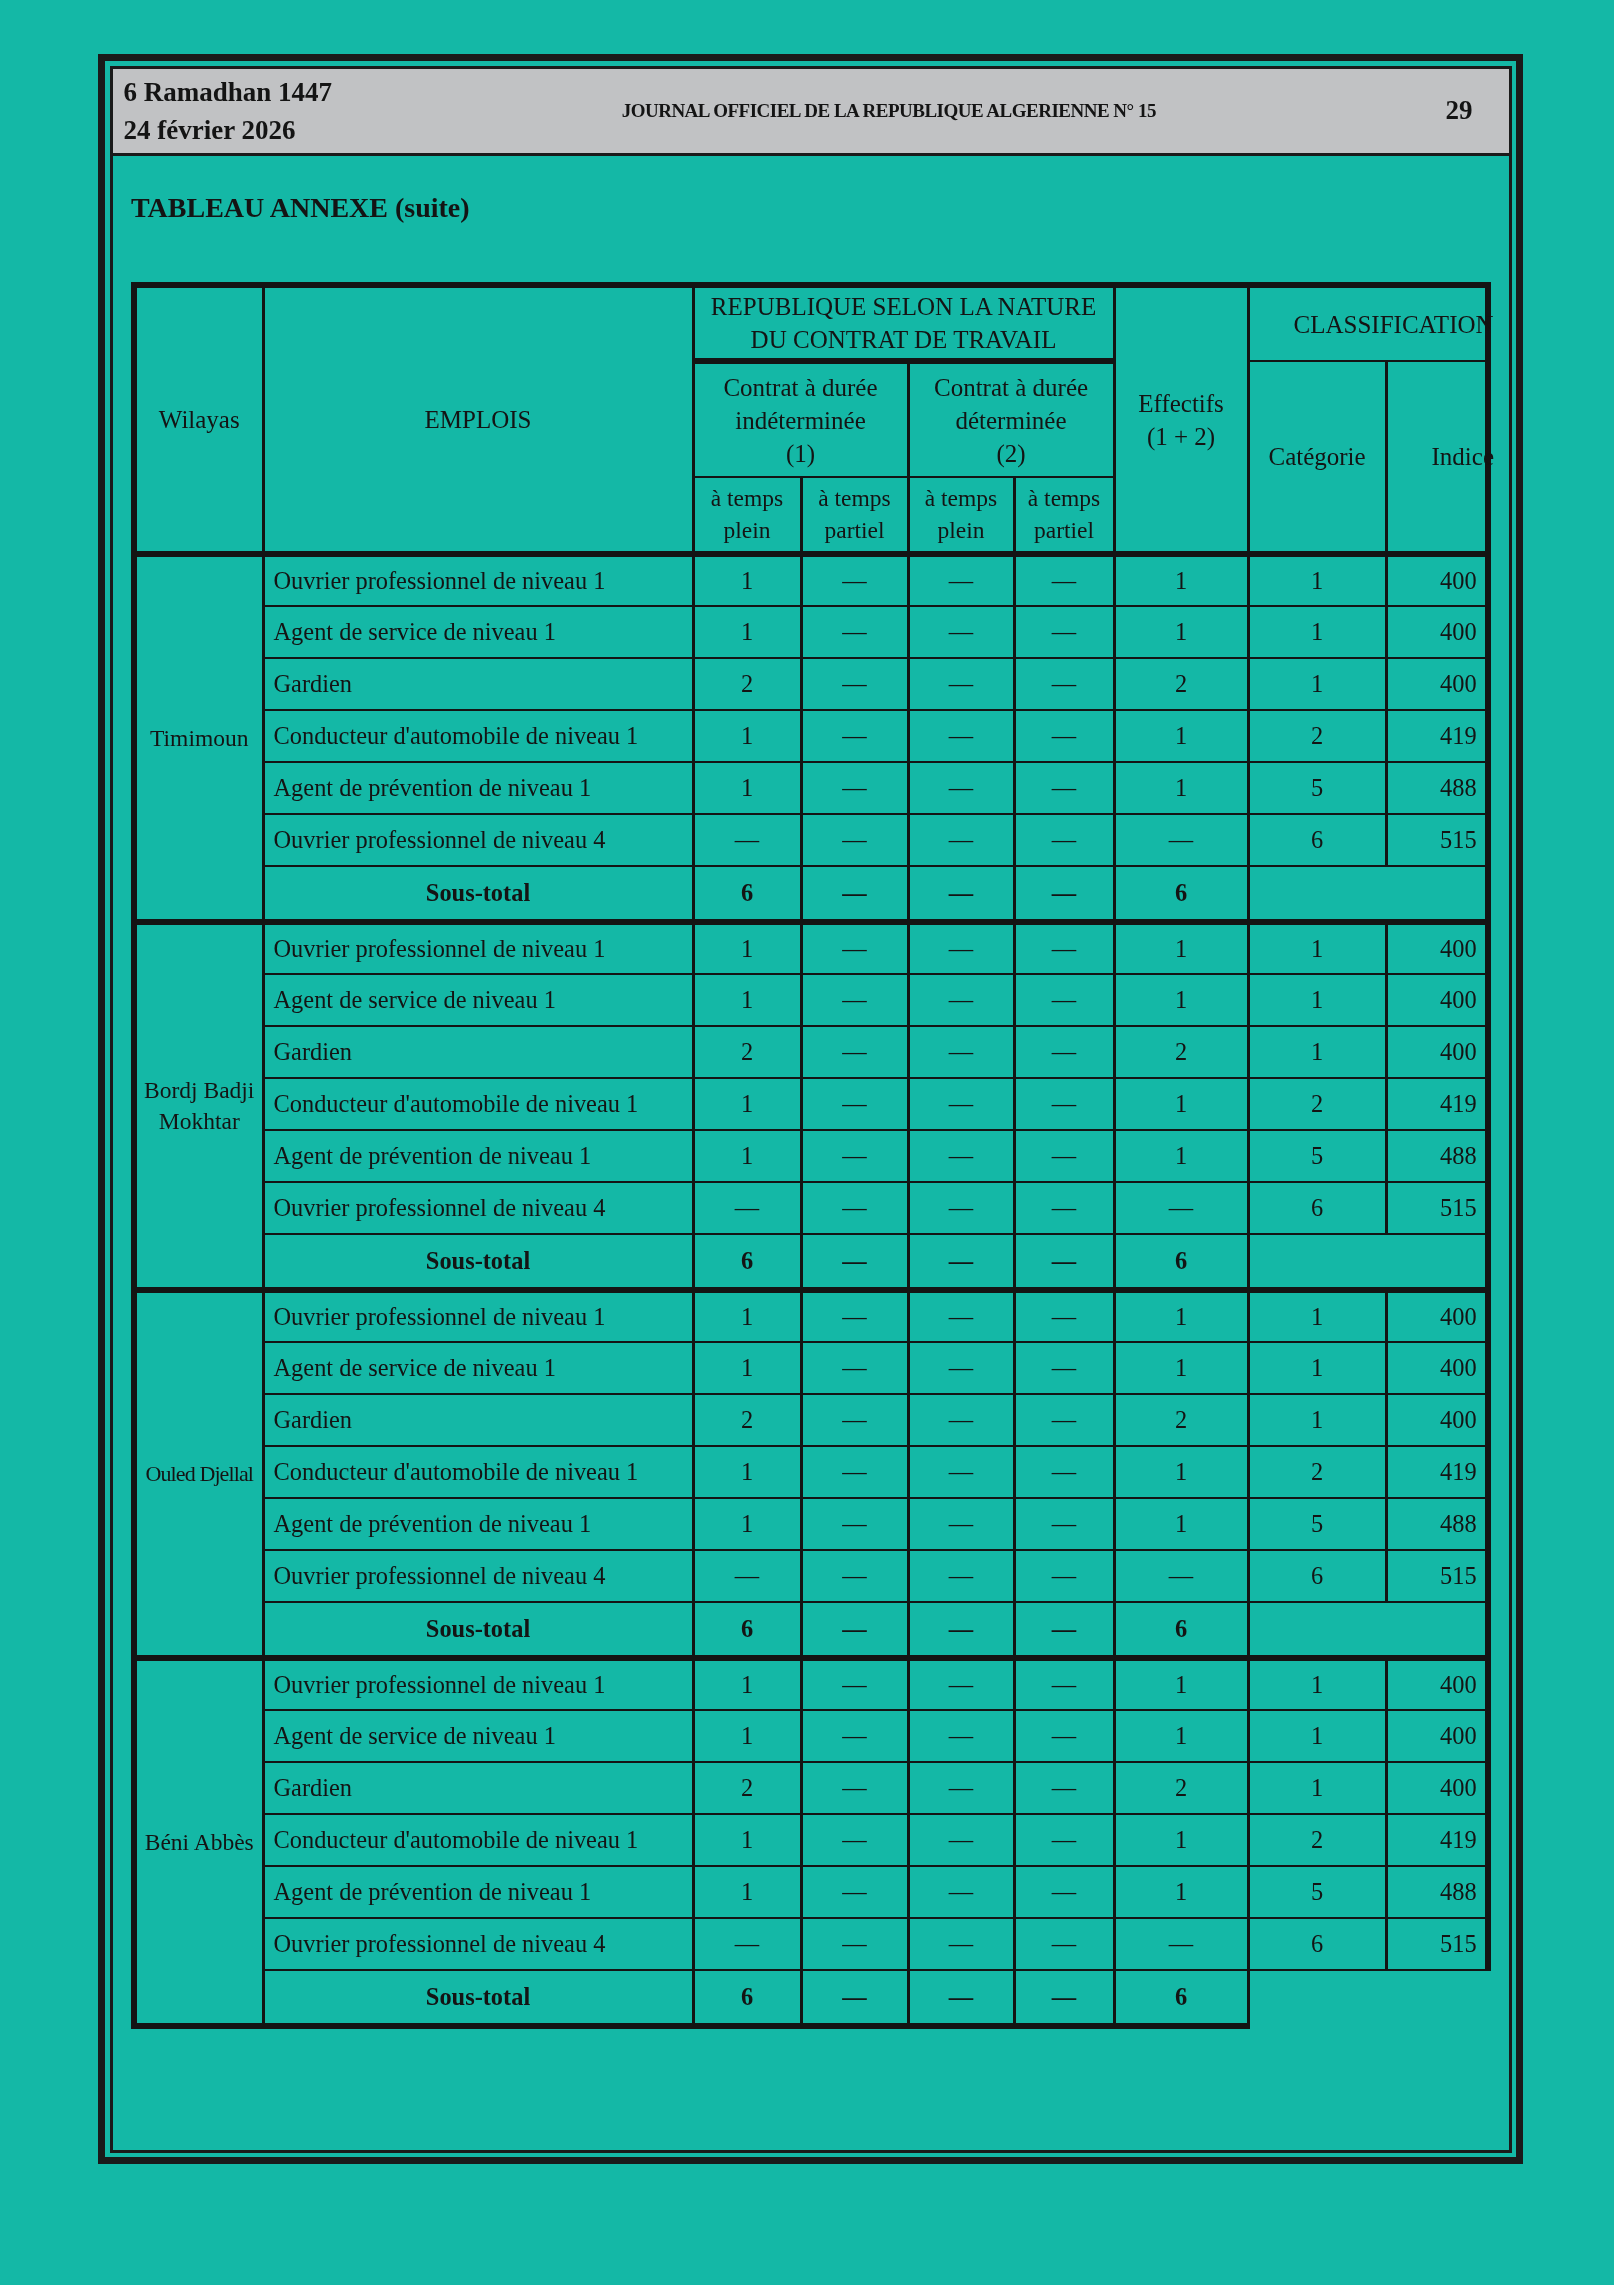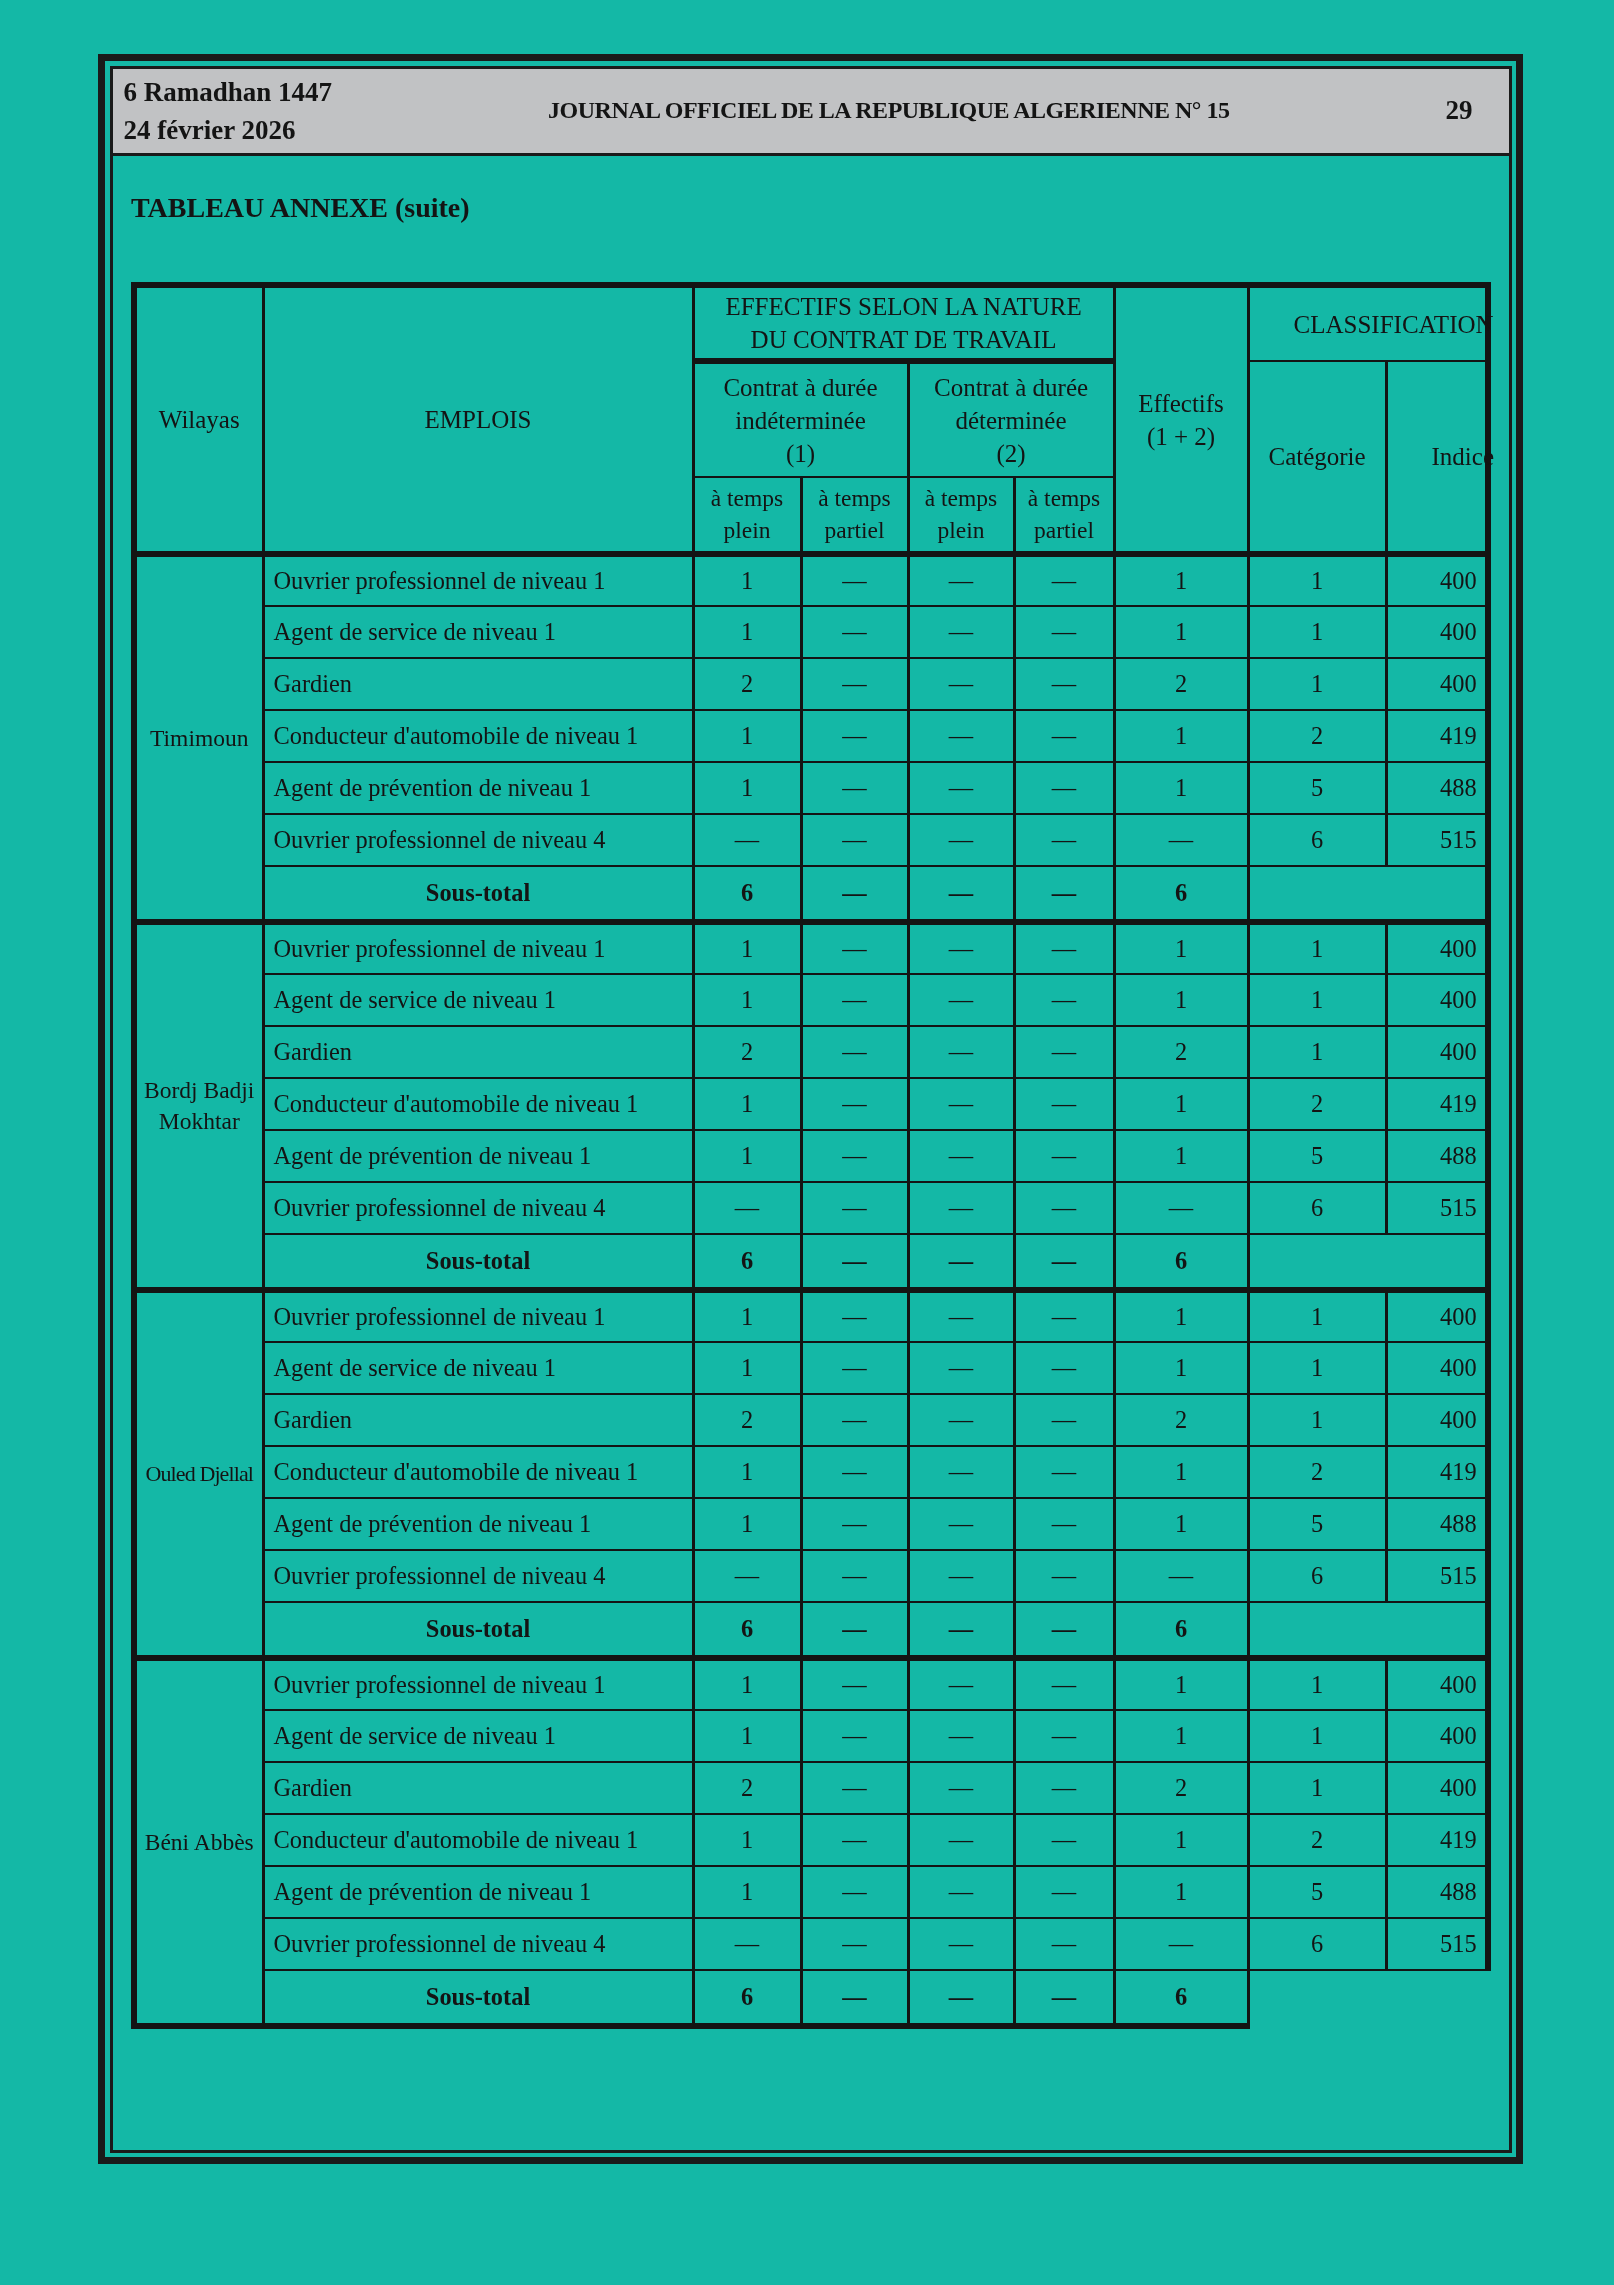--- a/index.html
+++ b/index.html
@@ -10,21 +10,21 @@
   .frame-outer{position:absolute;left:98px;top:54px;width:1425px;height:2110px;
                border:7.2px solid #1a1a1a;box-sizing:border-box;}
   .frame-inner{position:absolute;left:4.5px;top:4.5px;right:4.5px;bottom:4.5px;
                border:3.6px solid #1a1a1a;}
 
   
   .header-band{display:flex;align-items:center;height:87px;background:#c1c2c4;
                border-bottom:3.6px solid #1a1a1a;box-sizing:border-box;
                font-weight:bold;}
   .dates{padding-left:11px;font-size:27px;line-height:38px;white-space:nowrap;}
-  .journal-title{flex:1;text-align:center;font-size:24px;letter-spacing:-0.5px;}
+  .journal-title{flex:1;text-align:center;font-size:19px;letter-spacing:-0.5px;}
   .page-number{width:63px;text-align:left;font-size:27px;}
 
   .doc-title{position:absolute;left:131px;top:192px;width:1352px;
              text-align:left;font-size:28px;font-weight:bold;}
 
   
   table.annex{position:absolute;left:131px;top:282px;width:1352px;
               border-collapse:collapse;table-layout:fixed;}
   th,td{border:solid #141414;border-width:2.7px 3.6px;box-sizing:border-box;
         text-align:center;vertical-align:middle;padding:0;}
@@ -73,21 +73,21 @@
         <col style="width:106px">
         <col style="width:100px">
       <col style="width:134px">
         <col style="width:138px">
         <col style="width:102px">
     </colgroup>
     <thead>
       <tr>
         <th class="h1 bt bl hb" rowspan="3">Wilayas</th>
         <th class="h1 bt hb" rowspan="3">EMPLOIS</th>
-        <th class="h1 bt efh" colspan="4">EFFECTIFS SELON LA NATURE
+        <th class="h1 bt efh" colspan="4">REPUBLIQUE SELON LA NATURE
 DU CONTRAT DE TRAVAIL</th>
         <th class="h1 bt hb" rowspan="3">Effectifs
 (1 + 2)</th>
         <th class="h1 bt br" colspan="2">CLASSIFICATION</th>
       </tr>
       <tr>
         <th class="h2" colspan="2">Contrat à durée
 indéterminée
 (1)</th>
         <th class="h2" colspan="2">Contrat à durée

